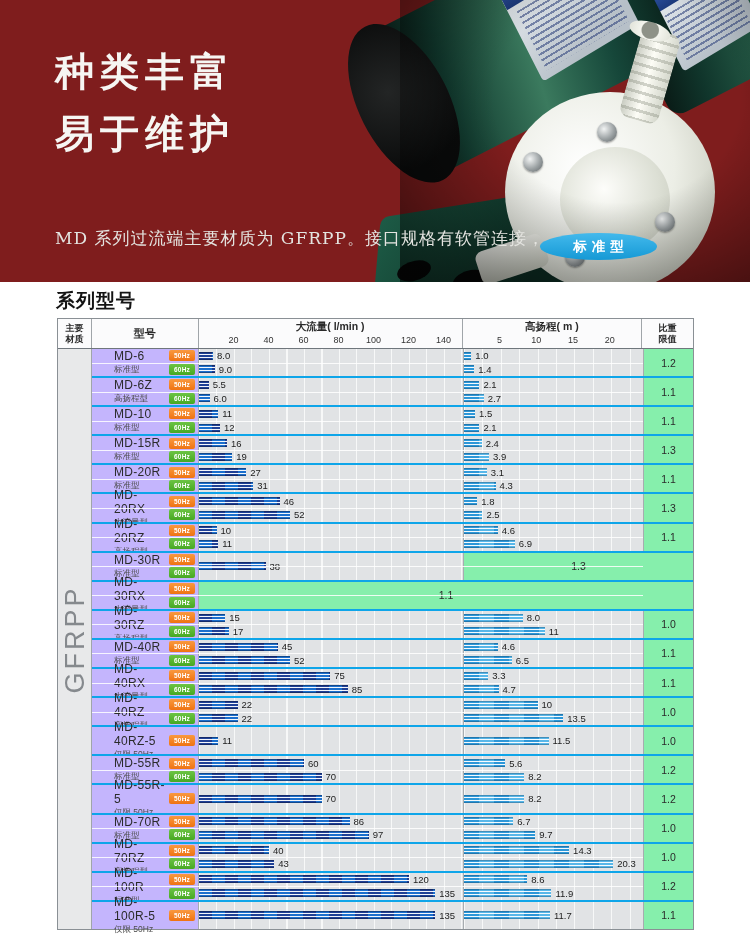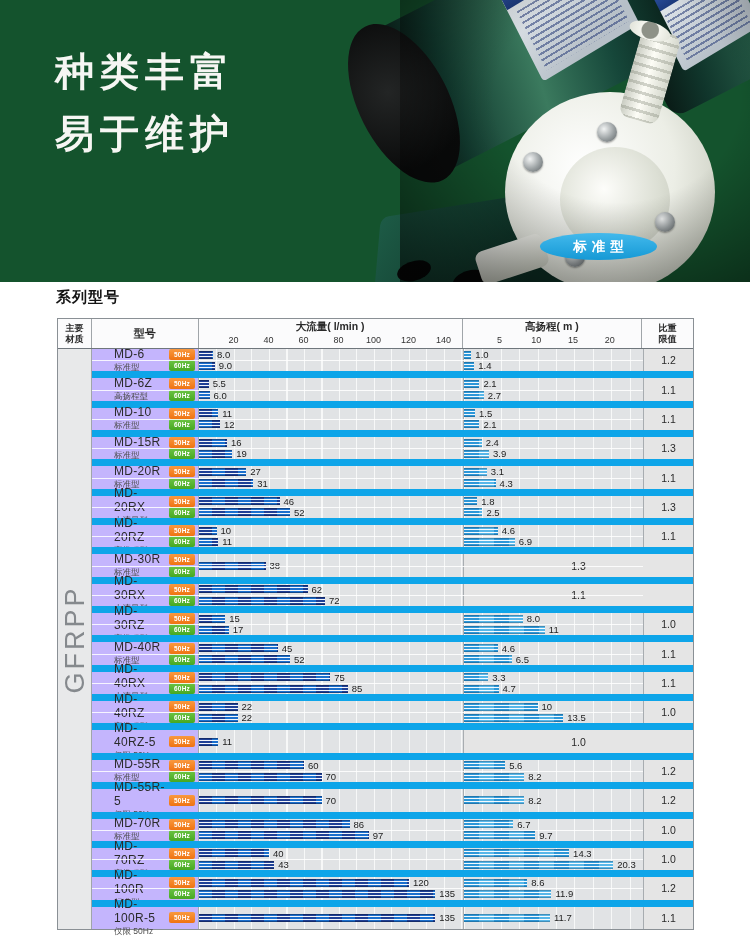--- a/index.html
+++ b/index.html
@@ -1,20 +1,20 @@
 <!DOCTYPE html>
 <html><head>
 <meta charset="utf-8">
 <style>
   * { margin:0; padding:0; box-sizing:border-box; }
   body { background:#fff; width:750px; height:948px; font-family:"Liberation Sans","DejaVu Sans",sans-serif; position:relative; overflow:hidden; }
   .sheet { position:relative; width:750px; height:948px; background:#fff; }
 
   
-  .hero { position:absolute; left:0; top:0; width:750px; height:282px; background:#14532d; overflow:hidden; }
+  .hero { position:absolute; left:0; top:0; width:750px; height:282px; background:#7f1d1d; overflow:hidden; }
   .hero-photo { position:absolute; left:400px; top:0; width:350px; height:282px; }
   .motor { position:absolute; border-radius:14px; }
   .motor-rear { left:225px; top:-85px; width:270px; height:150px; transform:rotate(-27deg);
     background:linear-gradient(100deg,#060d0b 0%,#10352b 22%,#2e6b52 52%,#143f33 78%,#081d17 100%); }
   .motor-rear .mlabel { left:30px; top:30px; width:90px; height:80px; }
   .motor-main { left:-15px; top:-35px; width:275px; height:158px; transform:rotate(-27deg);
     background:linear-gradient(100deg,#050c0a 0%,#123c30 22%,#3b7a5e 52%,#16473a 78%,#0a231c 100%); }
   .motor-cap { position:absolute; left:-40px; top:-8px; width:90px; height:172px; border-radius:50%;
     background:radial-gradient(circle at 40% 40%, #232525, #0a0b0b 70%); }
   .mlabel { position:absolute; right:24px; top:22px; width:112px; height:96px; border-radius:4px; transform:skewY(-4deg);
@@ -46,21 +46,21 @@
 
   .hero-title { position:absolute; left:55px; top:40px; font-family:"DejaVu Serif","Liberation Serif",serif;
     font-weight:bold; font-size:39px; line-height:62px; color:#f6f6f3; letter-spacing:6px; }
   .hero-body { position:absolute; left:55px; top:166px; font-family:"DejaVu Serif","Liberation Serif",serif;
     font-size:17px; line-height:29px; color:#e4e4e0; letter-spacing:1px; white-space:pre; }
   .type-badge { position:absolute; left:540px; top:233px; width:117px; height:27px; border-radius:50%;
     background:linear-gradient(#43b9ec,#1599d5); color:#fff; font-size:13.5px; font-weight:bold;
     letter-spacing:5px; display:flex; align-items:center; justify-content:center; padding-left:5px; }
 
   
-  .section-title { position:absolute; left:56px; top:288px; font-size:15px; font-weight:bold; color:#141414; letter-spacing:1px; }
+  .section-title { position:absolute; left:56px; top:288px; font-size:19px; font-weight:bold; color:#141414; letter-spacing:1px; }
 
   
   .spec-table { position:absolute; left:57px; top:318px; width:637px; height:612px;
     border:1px solid #8a9095; display:flex; flex-direction:column; font-size:10px; color:#222; }
   .thead { display:flex; height:30px; background:#fbfbfc; border-bottom:1px solid #6f767c; flex:0 0 30px; }
   .th { border-right:1px solid #a0a5a9; display:flex; align-items:center; justify-content:center;
     text-align:center; font-weight:bold; color:#2a2a2a; }
   .th:last-child { border-right:none; }
   .th-material { width:34px; font-size:9px; white-space:pre-line; line-height:11px; }
   .th-model { width:107px; font-size:11px; }
@@ -70,21 +70,21 @@
   .ticks { position:relative; height:13px; }
   .tick { position:absolute; transform:translateX(-50%); font-weight:normal; font-size:9px; color:#333; top:0; }
   .th-ratio { width:51px; font-size:9px; white-space:pre-line; line-height:11px; }
 
   .tbody { flex:1; display:flex; min-height:0; }
   .material-col { width:34px; background:#e8e9ea; border-right:1px solid #a0a5a9;
     display:flex; align-items:center; justify-content:center; }
   .material-col span { transform:rotate(-90deg); font-size:27px; color:#85898d; letter-spacing:3px; white-space:nowrap; }
   .rows { flex:1; display:flex; flex-direction:column; min-width:0; }
 
-  .block { flex:1; display:flex; position:relative; border-top:7px solid #0ea5e9; min-height:0; }
+  .block { flex:1; display:flex; position:relative; border-top:2px solid #0ea5e9; min-height:0; }
   .block:first-child { border-top:none; }
   .block.dual::after { content:''; position:absolute; left:0; right:50px; top:50%; height:1px;
     background:rgba(255,255,255,.85); pointer-events:none; }
   .cell-model { width:107px; background:#c4b5fd; border-right:1px solid #a7acb0; display:flex; }
   .model-text { flex:1; padding-left:22px; display:flex; flex-direction:column; justify-content:center; }
   .model-name { font-size:12px; font-weight:500; color:#2b2b2b; letter-spacing:.3px; }
   .model-type { font-size:8.5px; color:#4c4c4c; margin-top:1px; }
   .hz-badges { width:32px; display:flex; flex-direction:column; justify-content:space-around; align-items:flex-end; padding-right:3px; }
   .hz-badge { width:26px; height:11px; border-radius:2px; color:#fff; font-size:6.5px; font-weight:bold;
     display:flex; align-items:center; justify-content:center; letter-spacing:.2px; }
@@ -105,21 +105,21 @@
   .flow60 { background-color:#1b6fcd;
     background-image:
       linear-gradient(180deg, rgba(0,0,20,.35) 0 1px, transparent 1px 2px, rgba(255,255,255,.95) 2px 3px, transparent 3px 5px, rgba(255,255,255,.95) 5px 6px, transparent 6px 7px, rgba(0,0,20,.35) 7px 8px),
       repeating-linear-gradient(90deg, #1b6fcd 0 13px, #1e4096 13px 26px); }
   .headbar { background-color:#3aa3e0;
     background-image:
       linear-gradient(180deg, rgba(0,20,40,.25) 0 1px, transparent 1px 2px, rgba(255,255,255,.95) 2px 3px, transparent 3px 5px, rgba(255,255,255,.95) 5px 6px, transparent 6px 7px, rgba(0,20,40,.25) 7px 8px),
       repeating-linear-gradient(90deg, #2d97d8 0 15px, #58b7e9 15px 30px); }
   .bar-label { font-size:9.5px; color:#1c1c1c; margin-left:4px; white-space:nowrap; }
 
-  .cell-ratio { flex:1; background:#e5e5e5; display:flex; align-items:center; justify-content:center;
+  .cell-ratio { flex:1; background:#86efac; display:flex; align-items:center; justify-content:center;
     font-size:10.5px; color:#2a2a2a; }
 </style>
 </head>
 <body>
 
 <div class="sheet">
 
   <div class="hero">
     <div class="hero-photo">
       <div class="motor motor-rear">
@@ -141,20 +141,25 @@
         <div class="bolt b4"></div>
         <div class="port-side"></div>
         <div class="port-up"></div>
         <div class="port-mouth"></div>
       </div>
       <div class="hero-vignette"></div>
     </div>
     <div class="hero-title">
       <div>种类丰富</div>
       <div>易于维护</div>
+    </div>
+    <div class="hero-body">
+      <div>MD 系列过流端主要材质为 GFRPP。接口规格有软管连接，</div>
+      
+      
     </div>
     <div class="type-badge">标准型</div>
   </div>
 
   <div class="section-title">系列型号</div>
 
   <div class="spec-table">
     <div class="thead">
       <div class="th th-material">主要
 材质</div>
@@ -450,30 +455,20 @@
     <div class="cell-model">
       <div class="model-text">
         <span class="model-name">MD-30RX</span>
         <span class="model-type">大流量型</span>
       </div>
       <div class="hz-badges">
                 <div class="hz-badge hz50">50Hz</div>
                 <div class="hz-badge hz60">60Hz</div>
               </div>
     </div>
-    <div class="cell-flow barcol">
-              <div class="bar-row">
-                <div class="bar flow50" style="width: 108.5px;"></div>
-                <span class="bar-label">62</span>
-              </div>
-              <div class="bar-row">
-                <div class="bar flow60" style="width: 126px;"></div>
-                <span class="bar-label">72</span>
-              </div>
-            </div>
     <div class="cell-ratio">1.1</div>
   </div>
 
   <div class="block dual">
     <div class="cell-model">
       <div class="model-text">
         <span class="model-name">MD-30RZ</span>
         <span class="model-type">高扬程型</span>
       </div>
       <div class="hz-badges">
@@ -615,20 +610,26 @@
       <div class="hz-badges">
                 <div class="hz-badge hz50">50Hz</div>
               </div>
     </div>
     <div class="cell-flow barcol">
               <div class="bar-row">
                 <div class="bar flow50" style="width: 19.25px;"></div>
                 <span class="bar-label">11</span>
               </div>
             </div>
+    <div class="cell-head barcol">
+              <div class="bar-row">
+                <div class="bar headbar" style="width: 84.525px;"></div>
+                <span class="bar-label">11.5</span>
+              </div>
+            </div>
     <div class="cell-ratio">1.0</div>
   </div>
 
   <div class="block dual">
     <div class="cell-model">
       <div class="model-text">
         <span class="model-name">MD-55R</span>
         <span class="model-type">标准型</span>
       </div>
       <div class="hz-badges">

